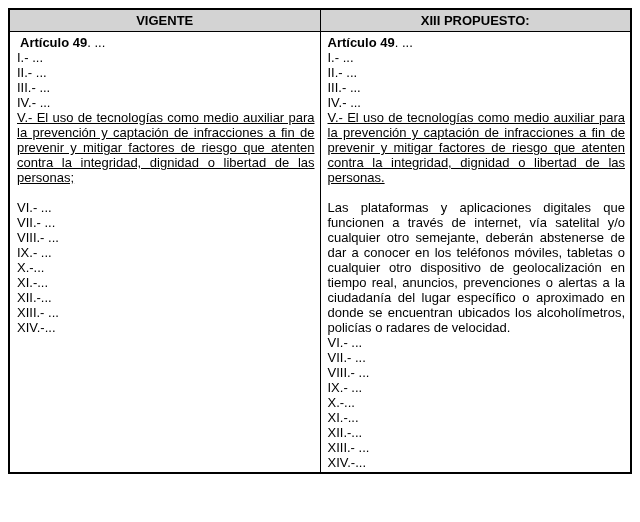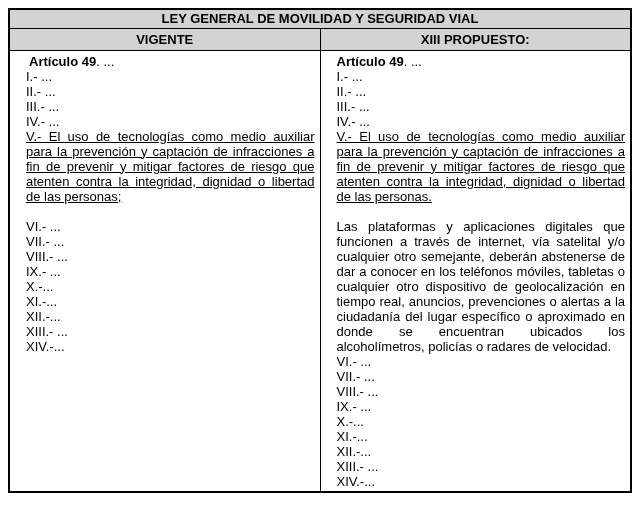--- a/index.html
+++ b/index.html
@@ -41,39 +41,36 @@
     font-weight: bold;
     text-align: center;
     height: 18px;
     font-size: 13px;
     padding: 3px 2px;
     width: 50%;
   }
   td.cell {
     vertical-align: top;
     background: #ffffff;
-    padding: 3px 5px 2px 16px;
+    padding: 3px 5px 2px 7px;
     height: 372px;
   }
   .line { white-space: pre; }
   .article-line { text-indent: 3px; }
   .b { font-weight: bold; }
   .just { text-align: justify; text-decoration: underline; }
   .bold-para { font-weight: normal; text-align: justify; }
   .spacer { height: 15px; }
 </style>
 </head>
 <body>
 
 <div class="page">
   <table class="law-table">
     <tbody>
-        <tr>
-      <th class="title-row" colspan="2">LEY GENERAL DE MOVILIDAD Y SEGURIDAD VIAL</th>
-    </tr>
     <tr>
       <th class="col-head">VIGENTE</th>
       <th class="col-head">XIII PROPUESTO:</th>
     </tr>
     <tr>
       <td class="cell">
         <div class="line article-line"><span class="b">Artículo 49</span><span>. ...</span></div>
         <div class="line">I.- ...</div>
         <div class="line">II.- ...</div>
         <div class="line">III.- ...</div>

